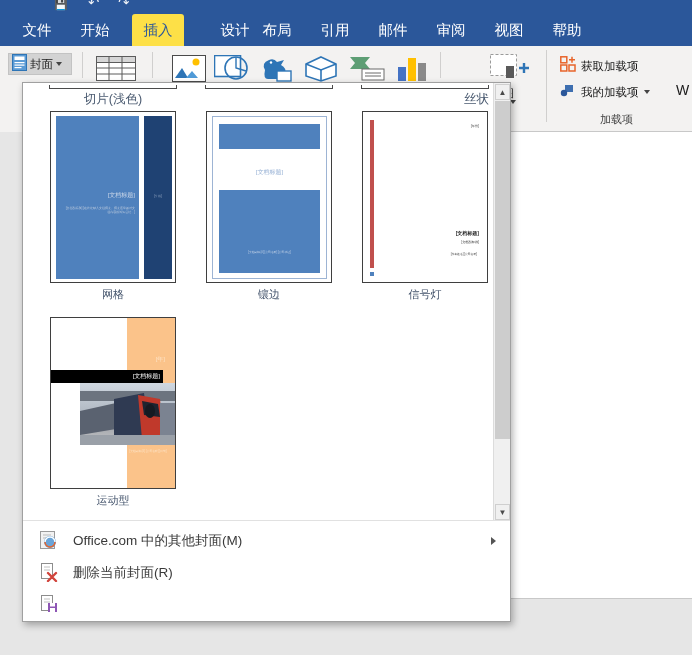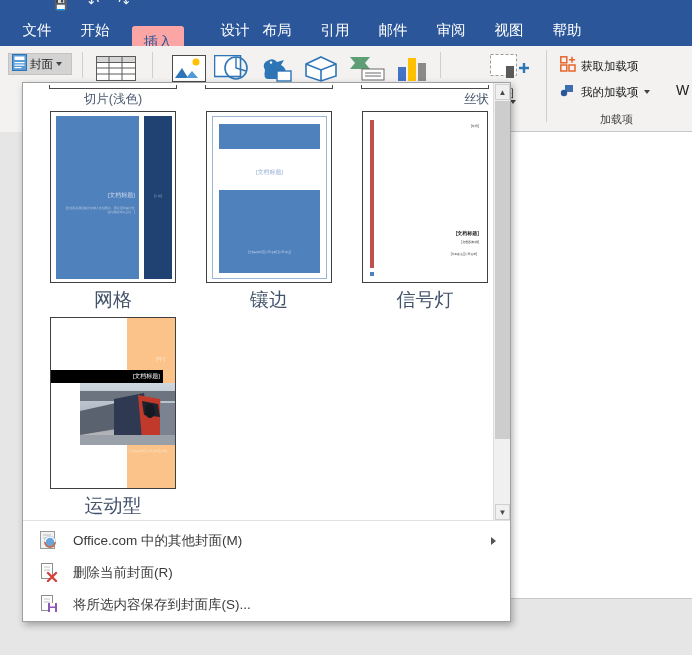--- a/index.html
+++ b/index.html
@@ -21,21 +21,21 @@
   #tabbar{
     position:absolute;left:0;top:14px;width:692px;height:32px;
     background:#2b579a;
   }
   #tabbar .tab{
     position:absolute;top:0;height:32px;line-height:32px;
     color:#ffffff;font-size:14.5px;text-align:center;white-space:nowrap;
     cursor:default;
   }
   #tabbar .tab.active{
-    background:#fca5a5;color:#2b579a;border-radius:3px 3px 0 0;margin-top:12px;
+    background:#fde047;color:#2b579a;border-radius:3px 3px 0 0;
   }
 
   
   #ribbon{
     position:absolute;left:0;top:46px;width:692px;height:86px;
     background:#f3f2f1;border-bottom:1px solid #d6d6d6;
   }
   .rb-sep{position:absolute;width:1px;background:#d0cfce;}
 
   .coverbtn{
@@ -88,21 +88,21 @@
   .grp-tick{position:absolute;width:1px;height:4px;background:#4a4a4a;}
 
   .thumbwrap{position:absolute;}
   .thumb{
     position:absolute;left:0;top:0;width:126px;height:172px;
     background:#ffffff;border:1px solid #3f3f3f;box-sizing:border-box;
     overflow:hidden;
   }
   .thumb-cap{
     position:absolute;top:176px;left:0;width:126px;text-align:center;
-    font-size:19px;color:#43536b;white-space:nowrap;
+    font-size:11px;color:#43536b;white-space:nowrap;
   }
 
   
   .t1-main{position:absolute;left:5px;top:4px;width:83px;height:163px;background:#4f81bd;}
   .t1-side{position:absolute;left:93px;top:4px;width:28px;height:163px;background:#1f4273;}
   .t1-title{position:absolute;left:18px;top:79px;width:66px;text-align:right;font-size:6px;color:#cdd9ea;}
   .t1-sub{position:absolute;left:14px;top:94px;width:70px;text-align:right;font-size:3px;color:#bccadd;line-height:4px;}
   .t1-sideTxt{position:absolute;left:96px;top:82px;width:22px;text-align:center;font-size:2.8px;color:#aabbd2;}
 
   
@@ -474,16 +474,15 @@
     <div class="cmd" style="top:68px;">
       <span class="cicon">
         <svg width="20" height="20" viewBox="0 0 20 20">
           <rect x="2.5" y="1.5" width="11" height="15" fill="#ffffff" stroke="#8d8d8d"></rect>
           <path d="M5 5 h6 M5 8 h6" stroke="#c0c0c0"></path>
           <rect x="9" y="9" width="9" height="9" fill="#8e57b5"></rect>
           <rect x="11" y="9" width="5" height="3.5" fill="#ffffff"></rect>
           <rect x="11" y="14" width="5" height="4" fill="#ffffff"></rect>
         </svg>
       </span>
-      <span class="clabel">将所选内容保存到封面库(S)...</span>
     </div>
   </div>
 </div>
 
 </body></html>

